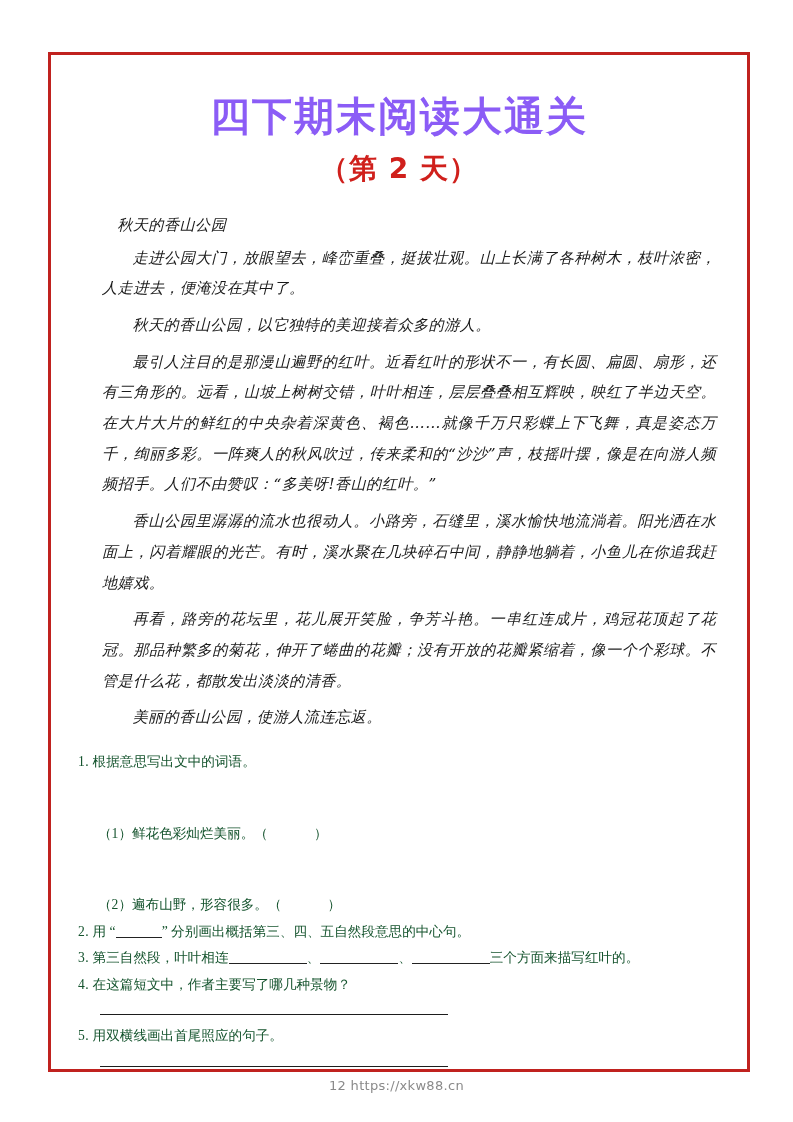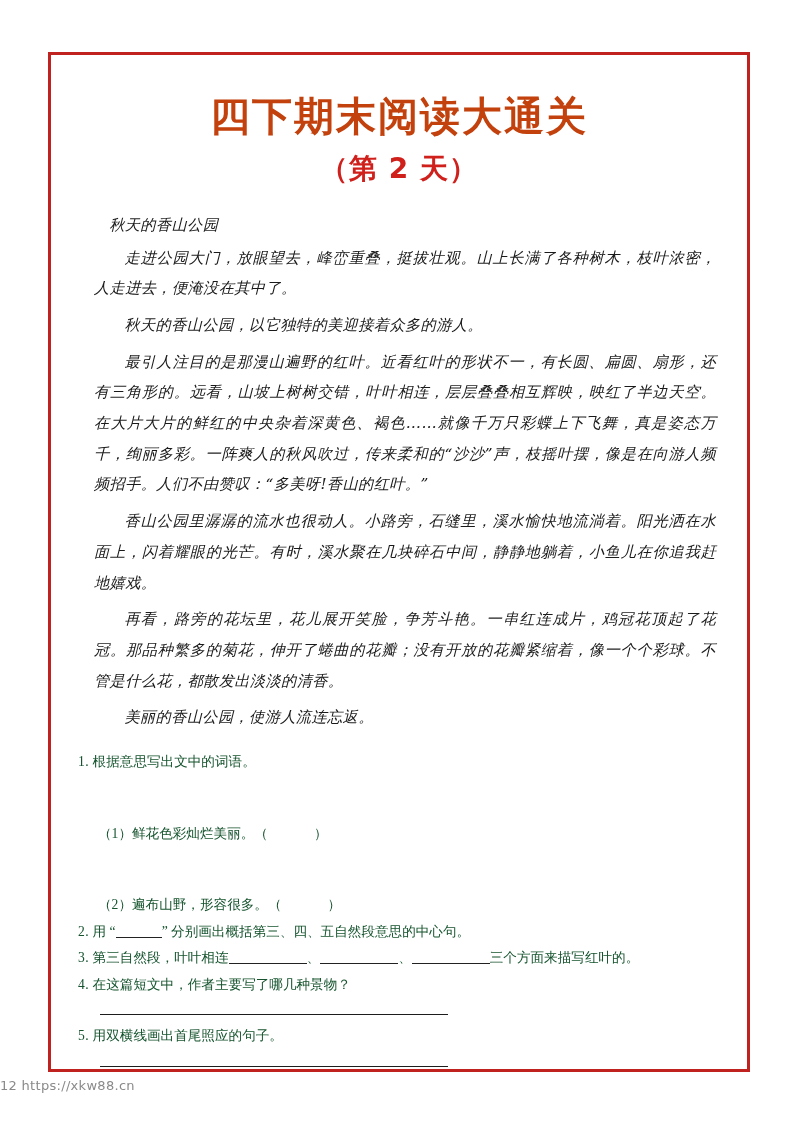--- a/index.html
+++ b/index.html
@@ -36,41 +36,41 @@
     padding: 18px 14px 0 14px;
   }
 
   
   .title {
     text-align: center;
     font-family: "DejaVu Sans", "Liberation Sans", sans-serif;
     font-weight: bold;
     font-size: 40px;
     letter-spacing: 2px;
-    color: #c2410c;
+    color: #8b5cf6;
     margin: 14px 0 11px 0;
     line-height: 1.12;
   }
   .subtitle {
     text-align: center;
     font-family: "DejaVu Sans", "Liberation Sans", sans-serif;
     font-weight: bold;
     font-size: 28px;
     color: #d0201c;
     margin: 10px 0 0 0;
     letter-spacing: 1px;
   }
 
   
   .passage {
     margin-top: 22px;
     padding: 0 6px 0 18px;
   }
   .passage p {
-    margin: 0 0 6px 0;
+    margin: 0 0 6px 8px;
     font-family: "DejaVu Serif", "Liberation Serif", serif;
     font-size: 15.2px;
     line-height: 2.02;
     color: #1a1a1a;
     text-align: justify;
     text-justify: inter-ideograph;
     letter-spacing: 0.4px;
     font-style: italic;
   }
   .passage p.indent {
@@ -123,20 +123,21 @@
     height: 0;
     margin: 16px 0 8px 22px;
   }
 
   
   .footer {
     position: absolute;
     left: 0;
     top: 1078px;
     width: 793px;
+    text-align: center;
     font-family: "DejaVu Sans", "Liberation Sans", sans-serif;
     font-size: 13px;
     color: #8a8a8a;
     letter-spacing: 0.3px;
   }
 </style>
 </head>
 <body>
 
 <div id="page-frame"></div>

